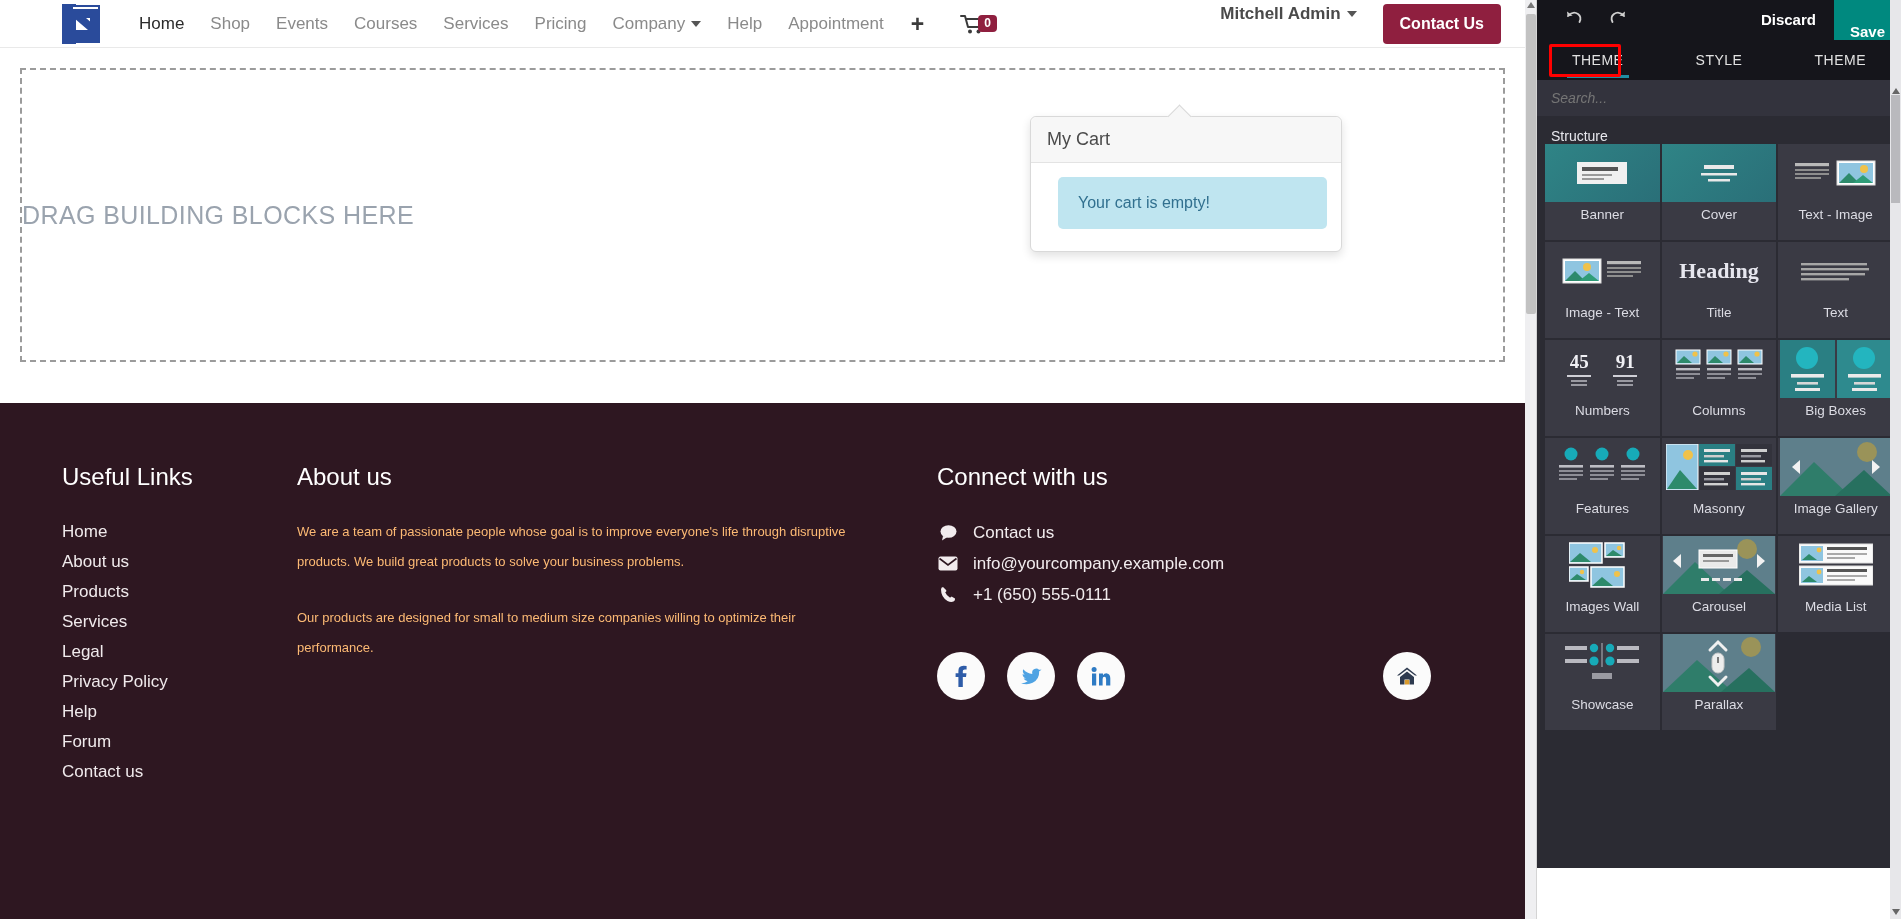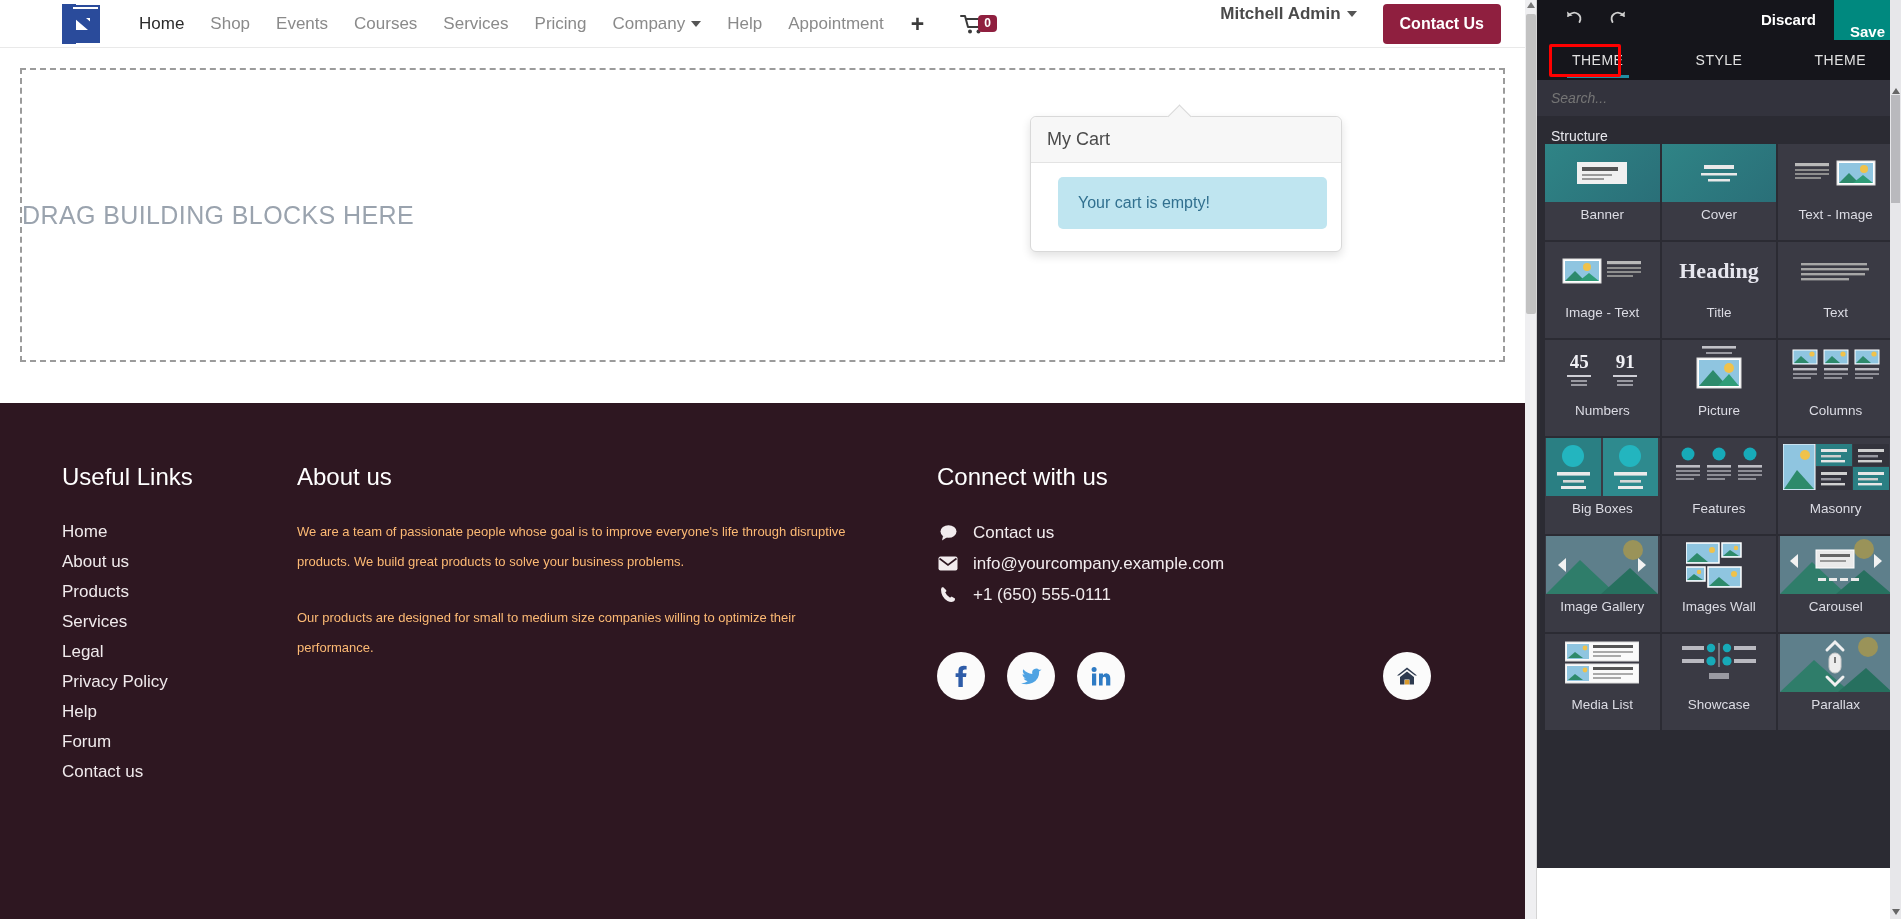--- a/index.html
+++ b/index.html
@@ -698,34 +698,20 @@
                   <div style="font-family:'Liberation Serif',serif;font-size:19px;color:#f0f0f5;font-weight:bold;line-height:19px;">91</div>
                   <div style="width:24px;height:2.5px;background:#cfcfd6;margin:4px auto 3px;"></div>
                   <div style="width:16px;height:2px;background:#9a9aa2;margin:0 auto 2px;"></div>
                   <div style="width:16px;height:2px;background:#9a9aa2;margin:0 auto;"></div>
                 </div>
               </div>
             </div>
             <div class="block-label">Numbers</div>
           </div>
 
-          <div class="block-card">
-            <div class="block-thumb">
-              <svg width="62" height="48" viewBox="0 0 62 48" aria-hidden="true">
-                <rect x="14" y="1" width="34" height="2.6" fill="#c2c2c8"></rect>
-                <rect x="18" y="7" width="26" height="2" fill="#9a9aa2"></rect>
-                <rect x="9" y="13" width="44" height="30" fill="#fff" stroke="#ddd"></rect>
-                <rect x="11" y="15" width="40" height="26" fill="#8fc5e0"></rect>
-                <circle cx="41" cy="23" r="5" fill="#f0c24b"></circle>
-                <path d="M11 41 L25 25 L39 41 Z" fill="#2d8a6b"></path>
-                <path d="M30 41 L41 29 L51 41 Z" fill="#2f9d78"></path>
-              </svg>
-            </div>
-            <div class="block-label">Picture</div>
-          </div>
 
           <div class="block-card">
             <div class="block-thumb">
               <svg width="90" height="42" viewBox="0 0 90 42" aria-hidden="true">
                 <g>
                   <rect x="2" y="2" width="24" height="14" fill="#8fc5e0" stroke="#fff"></rect>
                   <circle cx="21" cy="6" r="2.6" fill="#f0c24b"></circle>
                   <path d="M3 15 L10 8 L18 15 Z" fill="#2d8a6b"></path>
                   <rect x="2" y="20" width="24" height="2.4" fill="#bdbdc4"></rect>
                   <rect x="2" y="25" width="24" height="2" fill="#8e8e96"></rect>

